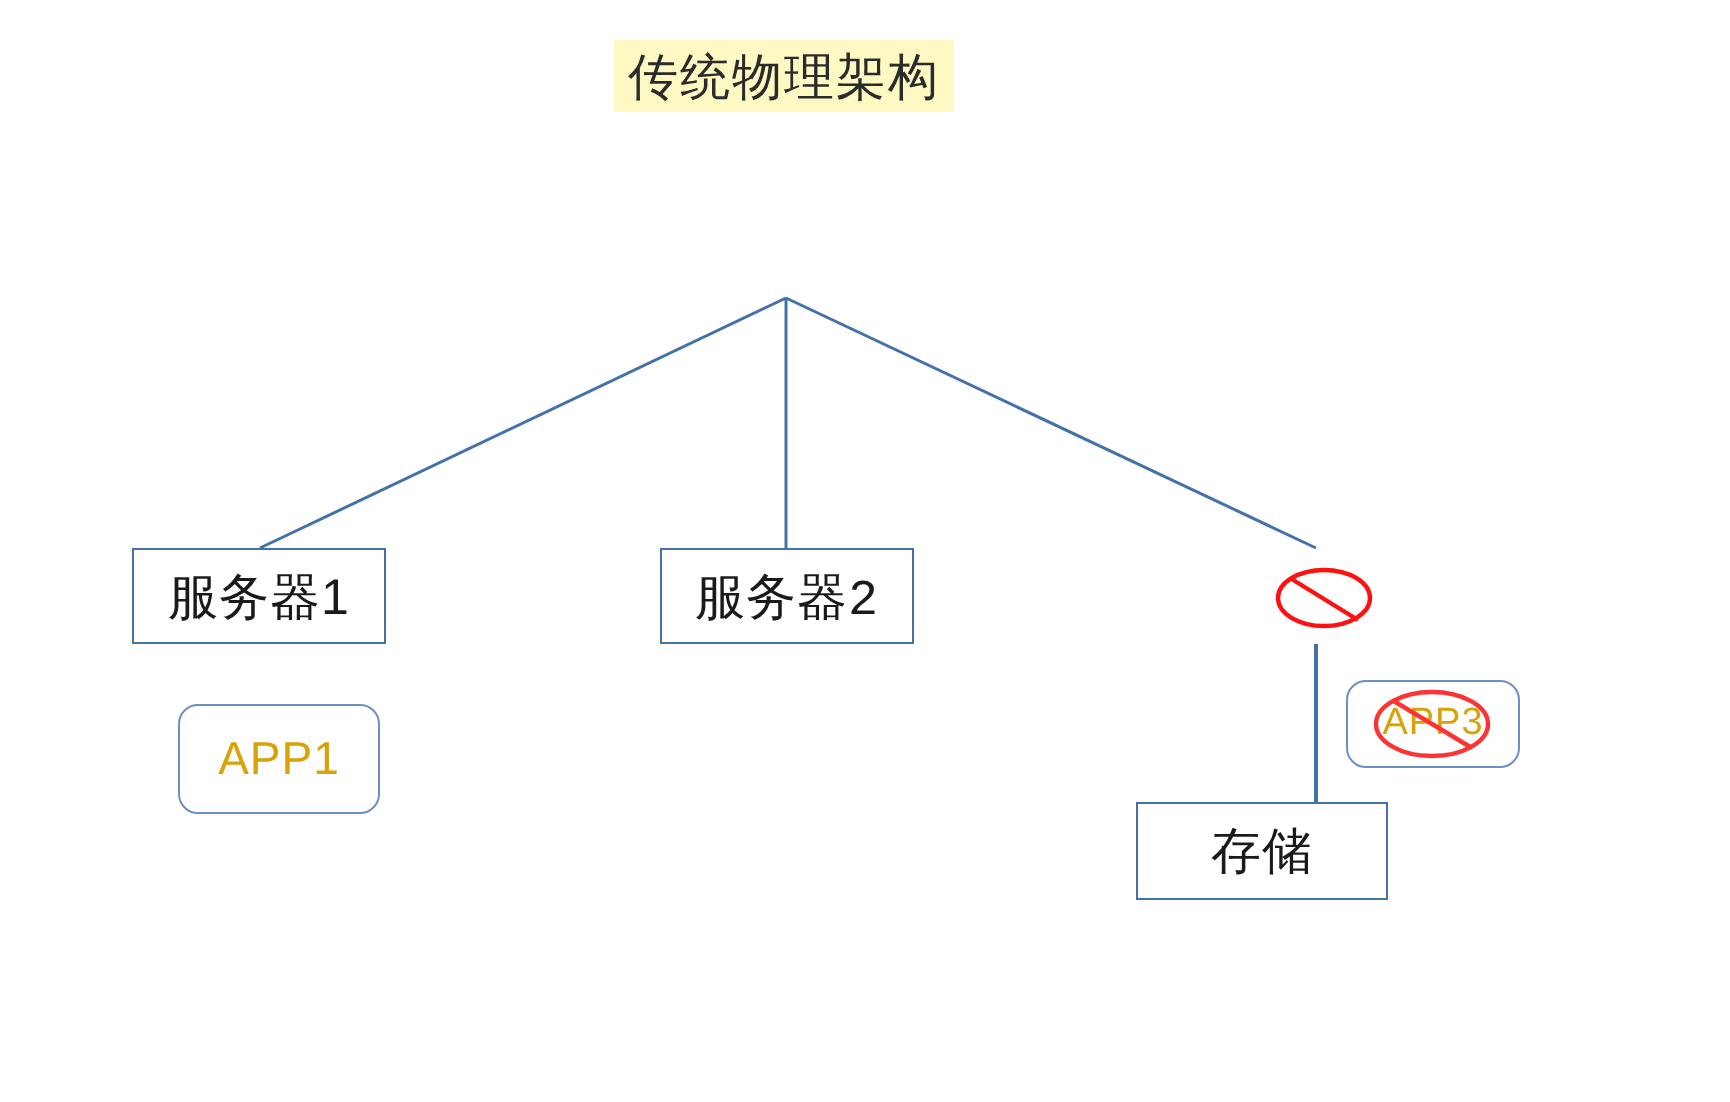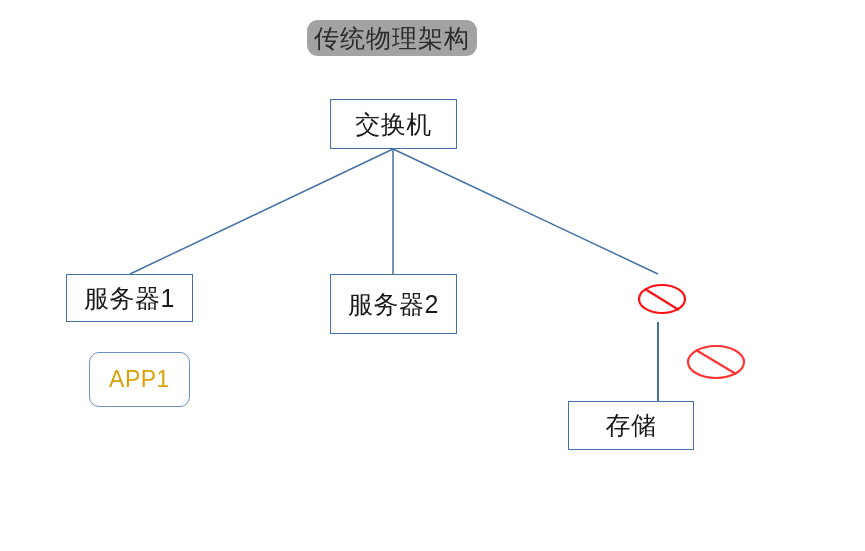--- a/index.html
+++ b/index.html
@@ -46,30 +46,29 @@
     color: #d9a209;
     font-size: 23px;
     letter-spacing: 0.5px;
   }
   .title-box {
     position: absolute;
     box-sizing: border-box;
     display: flex;
     align-items: center;
     justify-content: center;
-    background: #a3a3a3;
+    background: #fef9c3;
     color: #2b2b2b;
     font-size: 25px;
     letter-spacing: 1px;
     white-space: nowrap;
-    border-radius: 11px;
   }
   #switch-box   { left: 330px; top: 99px;  width: 127px; height: 50px; }
   #server1-box  { left: 66px;  top: 274px; width: 127px; height: 48px; }
-  #server2-box  { left: 330px; top: 274px; width: 127px; height: 60px; }
+  #server2-box  { left: 330px; top: 274px; width: 127px; height: 48px; font-family: Liberation Mono, monospace; }
   #server3-box  { left: 595px; top: 274px; width: 126px; height: 48px; }
   #storage-box  { left: 568px; top: 401px; width: 126px; height: 49px; }
   #app1-box     { left: 89px;  top: 352px; width: 101px; height: 55px; }
   #app2-box     { left: 342px; top: 352px; width: 103px; height: 55px; }
   #app3-box     { left: 673px; top: 340px; width: 87px;  height: 44px;
                   font-size: 19px; }
   #title-banner { left: 307px; top: 20px;  width: 170px; height: 36px; }
   .strike-layer {
     position: absolute;
     left: 0; top: 0;
@@ -84,32 +83,32 @@
 
   <svg class="svg-layer" viewBox="0 0 865 551" xmlns="http://www.w3.org/2000/svg">
     <line x1="393" y1="149" x2="130" y2="274" stroke="#4472a8" stroke-width="1.5"></line>
     <line x1="393" y1="149" x2="393" y2="274" stroke="#4472a8" stroke-width="1.5"></line>
     <line x1="393" y1="149" x2="658" y2="274" stroke="#4472a8" stroke-width="1.5"></line>
     <line x1="658" y1="322" x2="658" y2="401" stroke="#4472a8" stroke-width="2"></line>
   </svg>
 
   <div class="title-box" id="title-banner">传统物理架构</div>
 
-  <div class="node node-rect" id="switch-box">交换机</div>
 
   <div class="node node-rect" id="server1-box">服务器1</div>
 
   <div class="node node-rect" id="server2-box">服务器2</div>
 
 
   <div class="node node-rect" id="storage-box">存储</div>
 
   <div class="node node-app" id="app1-box">APP1</div>
 
 
+  <div class="node node-app" id="app3-box">APP3</div>
 
   <svg class="strike-layer" viewBox="0 0 865 551" xmlns="http://www.w3.org/2000/svg">
     <g>
       <ellipse cx="662" cy="299" rx="23" ry="14" fill="none" stroke="#ff1111" stroke-width="2.2"></ellipse>
       <line x1="645" y1="289" x2="679" y2="310" stroke="#ff1111" stroke-width="2.2"></line>
     </g>
     <g>
       <ellipse cx="716" cy="362" rx="28" ry="16" fill="none" stroke="#ff3333" stroke-width="2.2"></ellipse>
       <line x1="696" y1="350" x2="736" y2="374" stroke="#ff3333" stroke-width="2.2"></line>
     </g>

